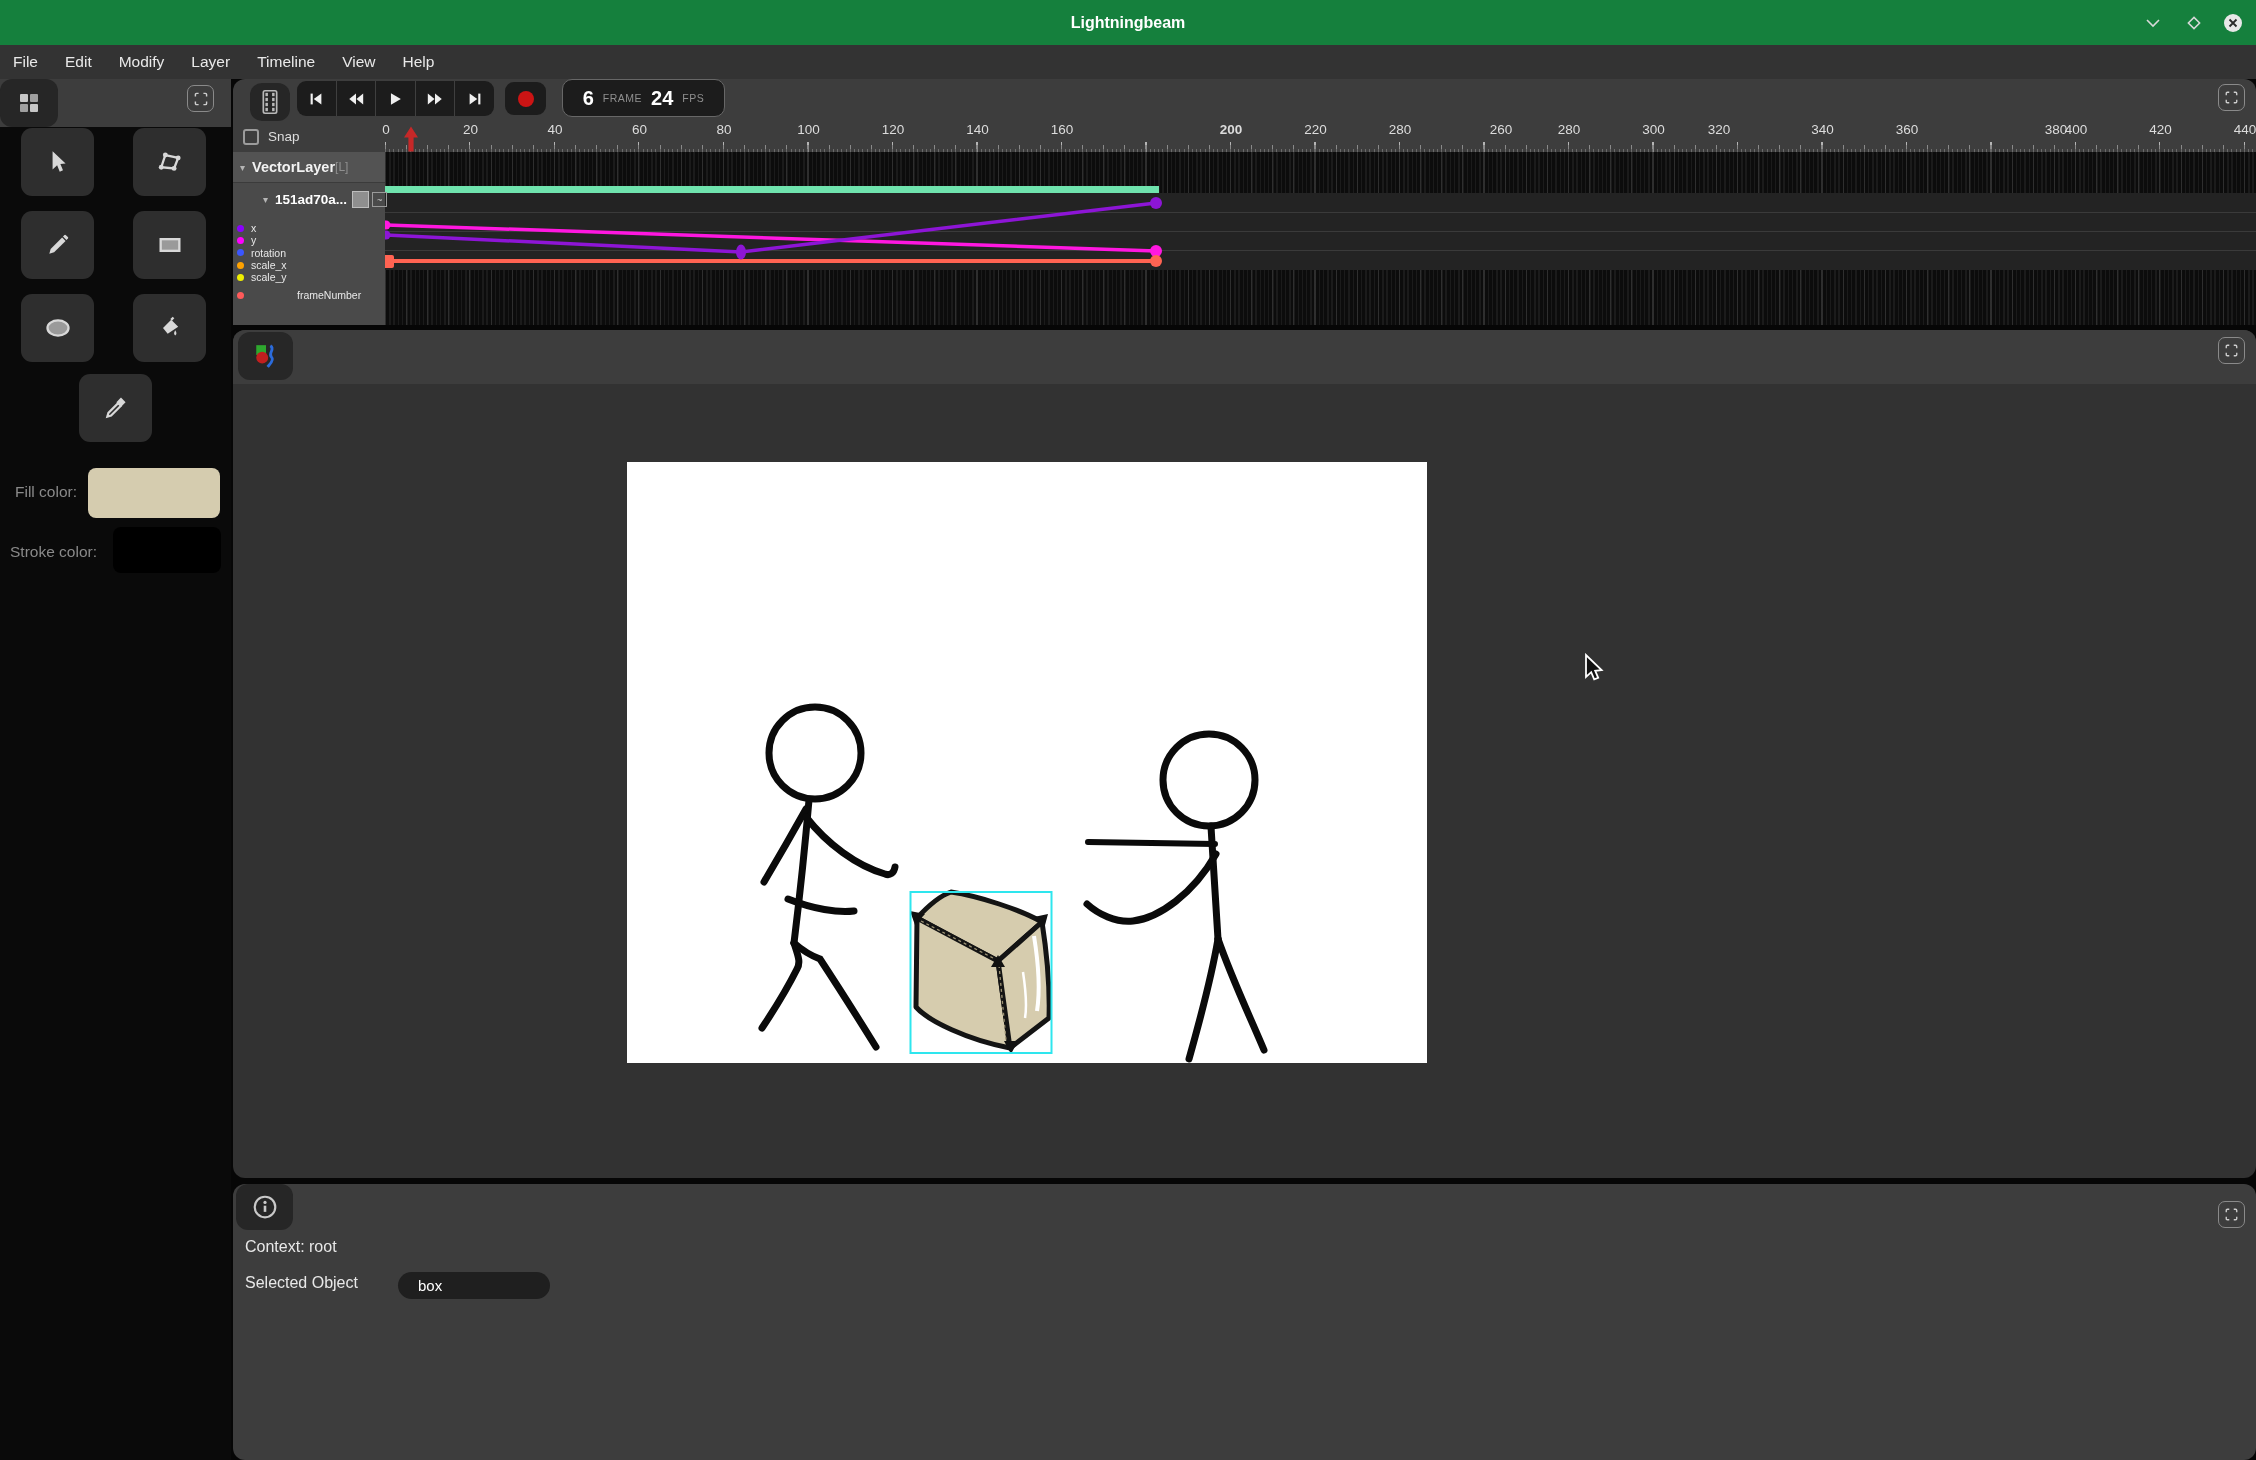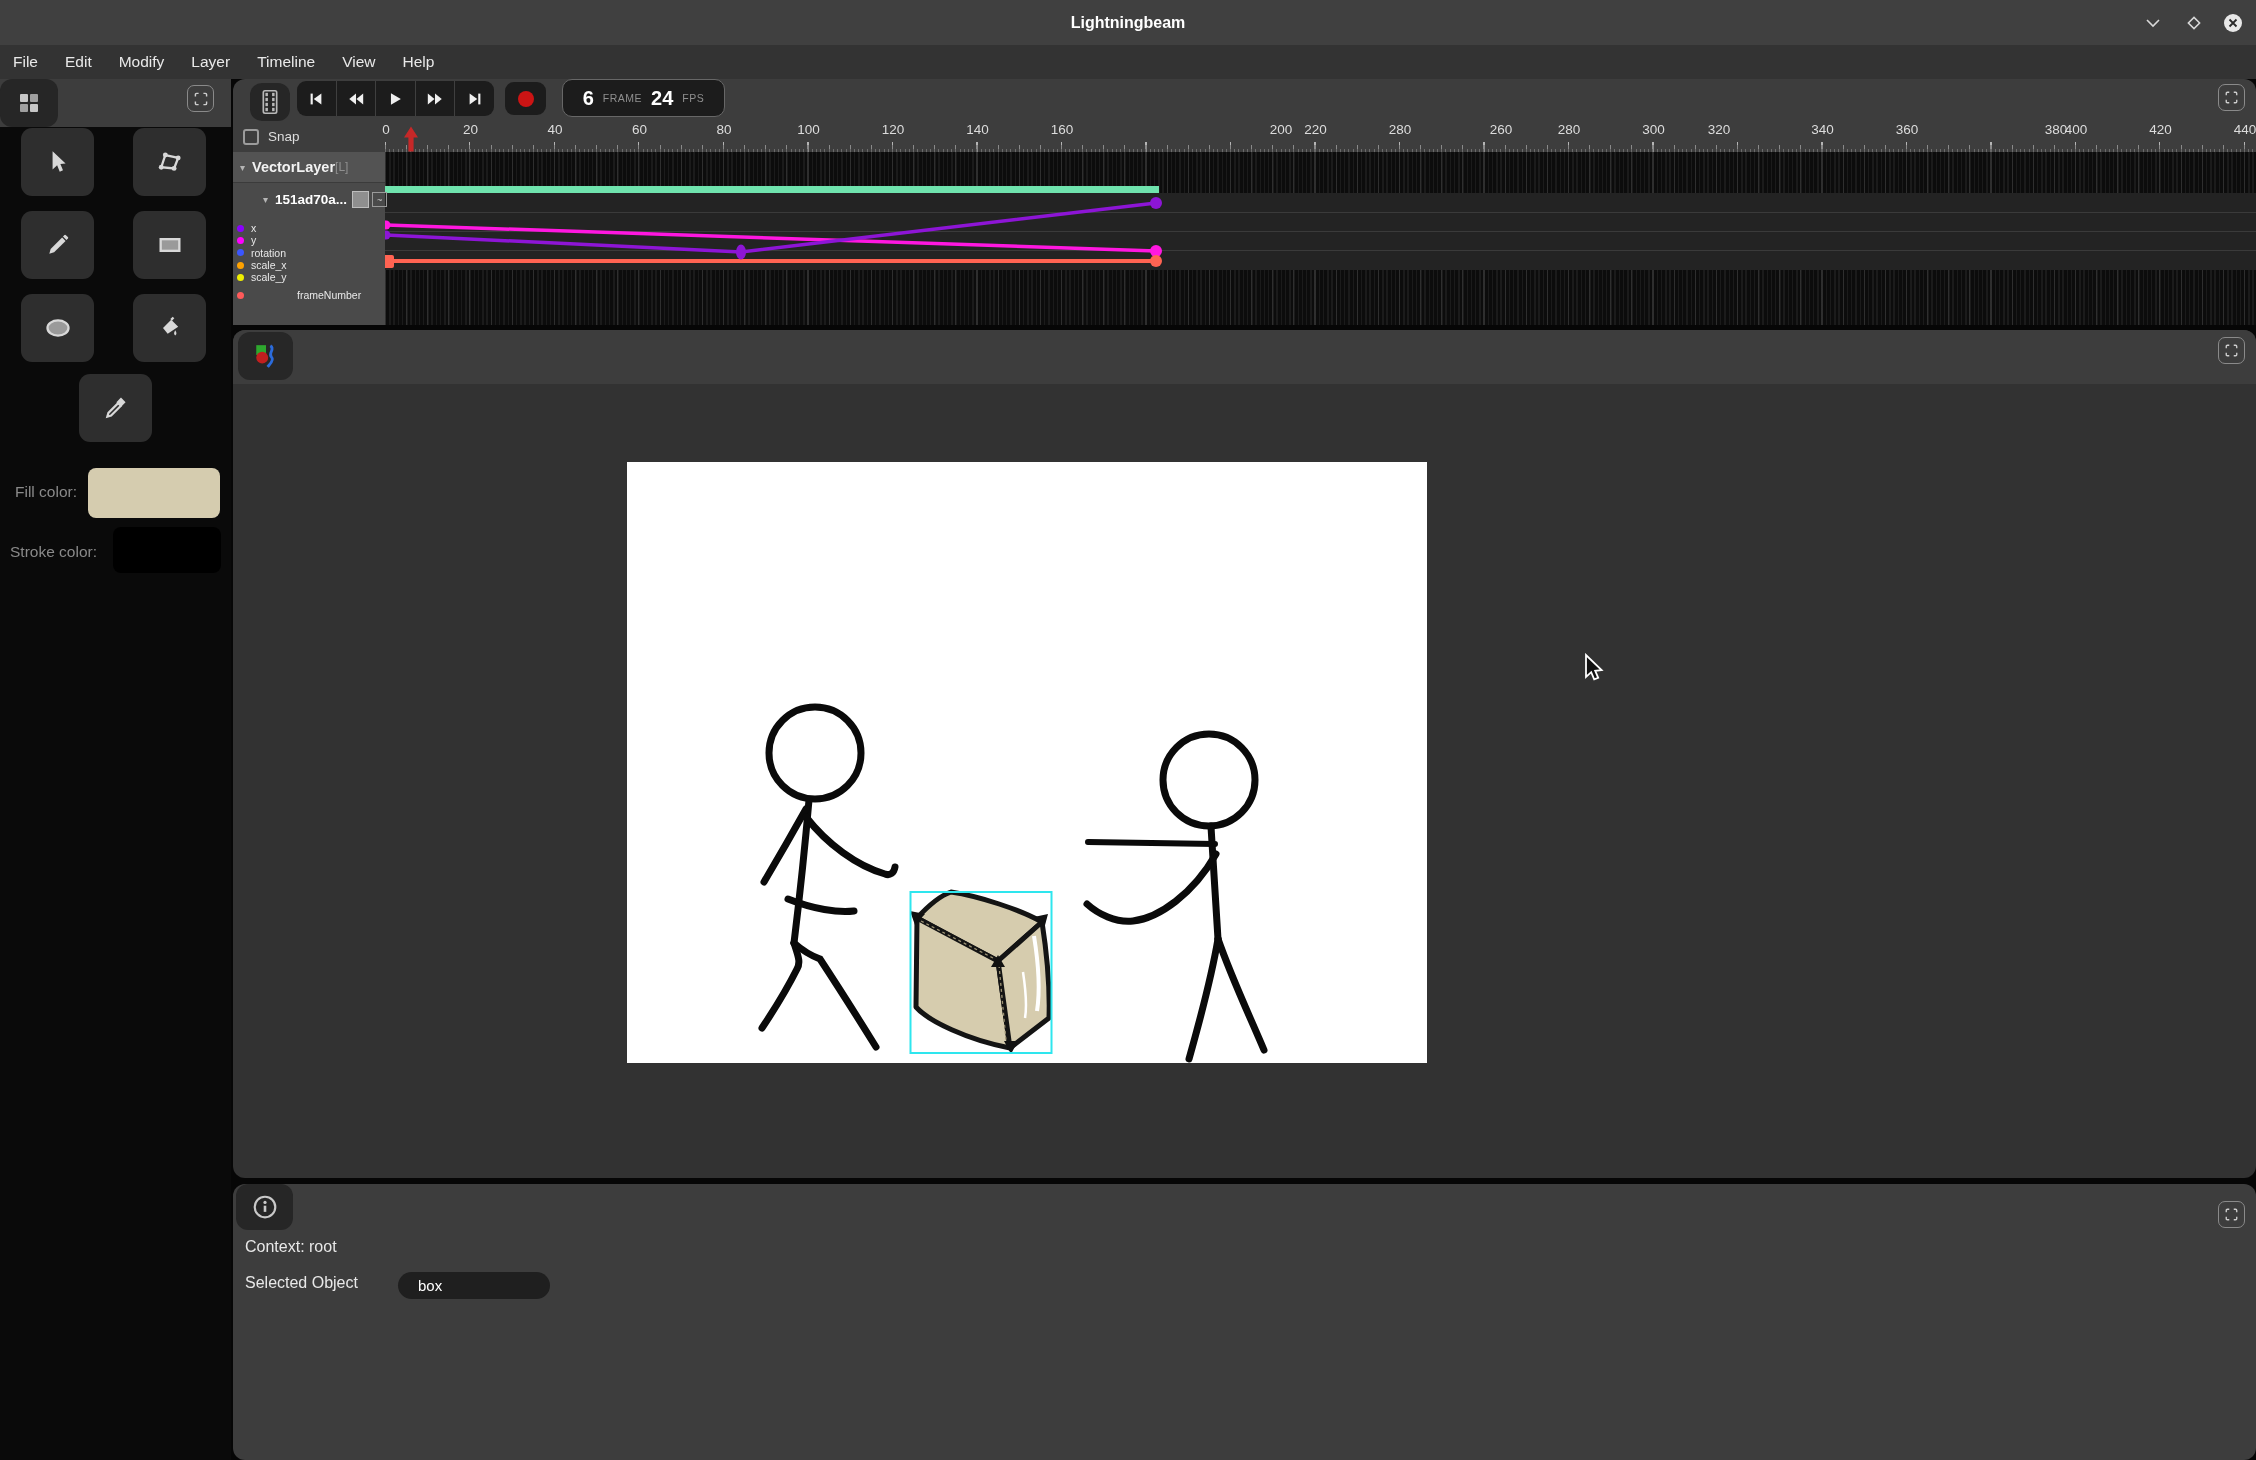--- a/index.html
+++ b/index.html
@@ -1,21 +1,21 @@
 <!DOCTYPE html>
 <html><head>
 <meta charset="utf-8">
 <style>
   html,body{margin:0;padding:0;background:#000;}
   #app{position:relative;width:2256px;height:1460px;overflow:hidden;
        font-family:"Liberation Sans",sans-serif;background:#060606;}
   .abs{position:absolute;}
 
   
-  #titlebar{left:0;top:0;width:2256px;height:45px;background:#404040;}
+  #titlebar{left:0;top:0;width:2256px;height:45px;background:#15803d;}
   #title{left:0;top:0;width:2256px;height:45px;display:flex;align-items:center;justify-content:center;
          color:#fff;font-size:16px;font-weight:bold;}
   .winctl{top:9px;width:27px;height:27px;display:flex;align-items:center;justify-content:center;cursor:default;}
   #menubar{left:0;top:45px;width:2256px;height:34px;background:#333;display:flex;align-items:center;
            padding-left:13px;gap:27px;box-sizing:border-box;}
   .menu-item{color:#e9e9e9;font-size:15.5px;}
 
   
   .btn-dark{background:#262626;border-radius:12px;}
   .expand-btn{width:27px;height:27px;border:1px solid #8a8a8a;border-radius:7px;
@@ -271,21 +271,21 @@
       <span class="ruler-num" style="left: 1px;">0</span>
       <span class="ruler-num" style="left: 85.5px;">20</span>
       <span class="ruler-num" style="left: 170px;">40</span>
       <span class="ruler-num" style="left: 254.5px;">60</span>
       <span class="ruler-num" style="left: 339px;">80</span>
       <span class="ruler-num" style="left: 423.5px;">100</span>
       <span class="ruler-num" style="left: 508px;">120</span>
       <span class="ruler-num" style="left: 592.5px;">140</span>
       <span class="ruler-num" style="left: 677px;">160</span>
       <span class="ruler-num" style="left: 761.5px; margin-top: 36px;">180</span>
-      <span class="ruler-num" style="left: 896px;">200</span>
+      <span class="ruler-num" style="left: 846px; font-weight: bold;">200</span>
       <span class="ruler-num" style="left: 930.5px;">220</span>
       <span class="ruler-num" style="left: 1015px;">280</span>
       <span class="ruler-num" style="left: 1116px;">260</span>
       <span class="ruler-num" style="left: 1184px;">280</span>
       <span class="ruler-num" style="left: 1268.5px;">300</span>
       <span class="ruler-num" style="left: 1318px; margin-left: 16px;">320</span>
       <span class="ruler-num" style="left: 1437.5px;">340</span>
       <span class="ruler-num" style="left: 1522px;">360</span>
       <span class="ruler-num" style="left: 1671px;">380</span>
       <span class="ruler-num" style="left: 1691px;">400</span>

